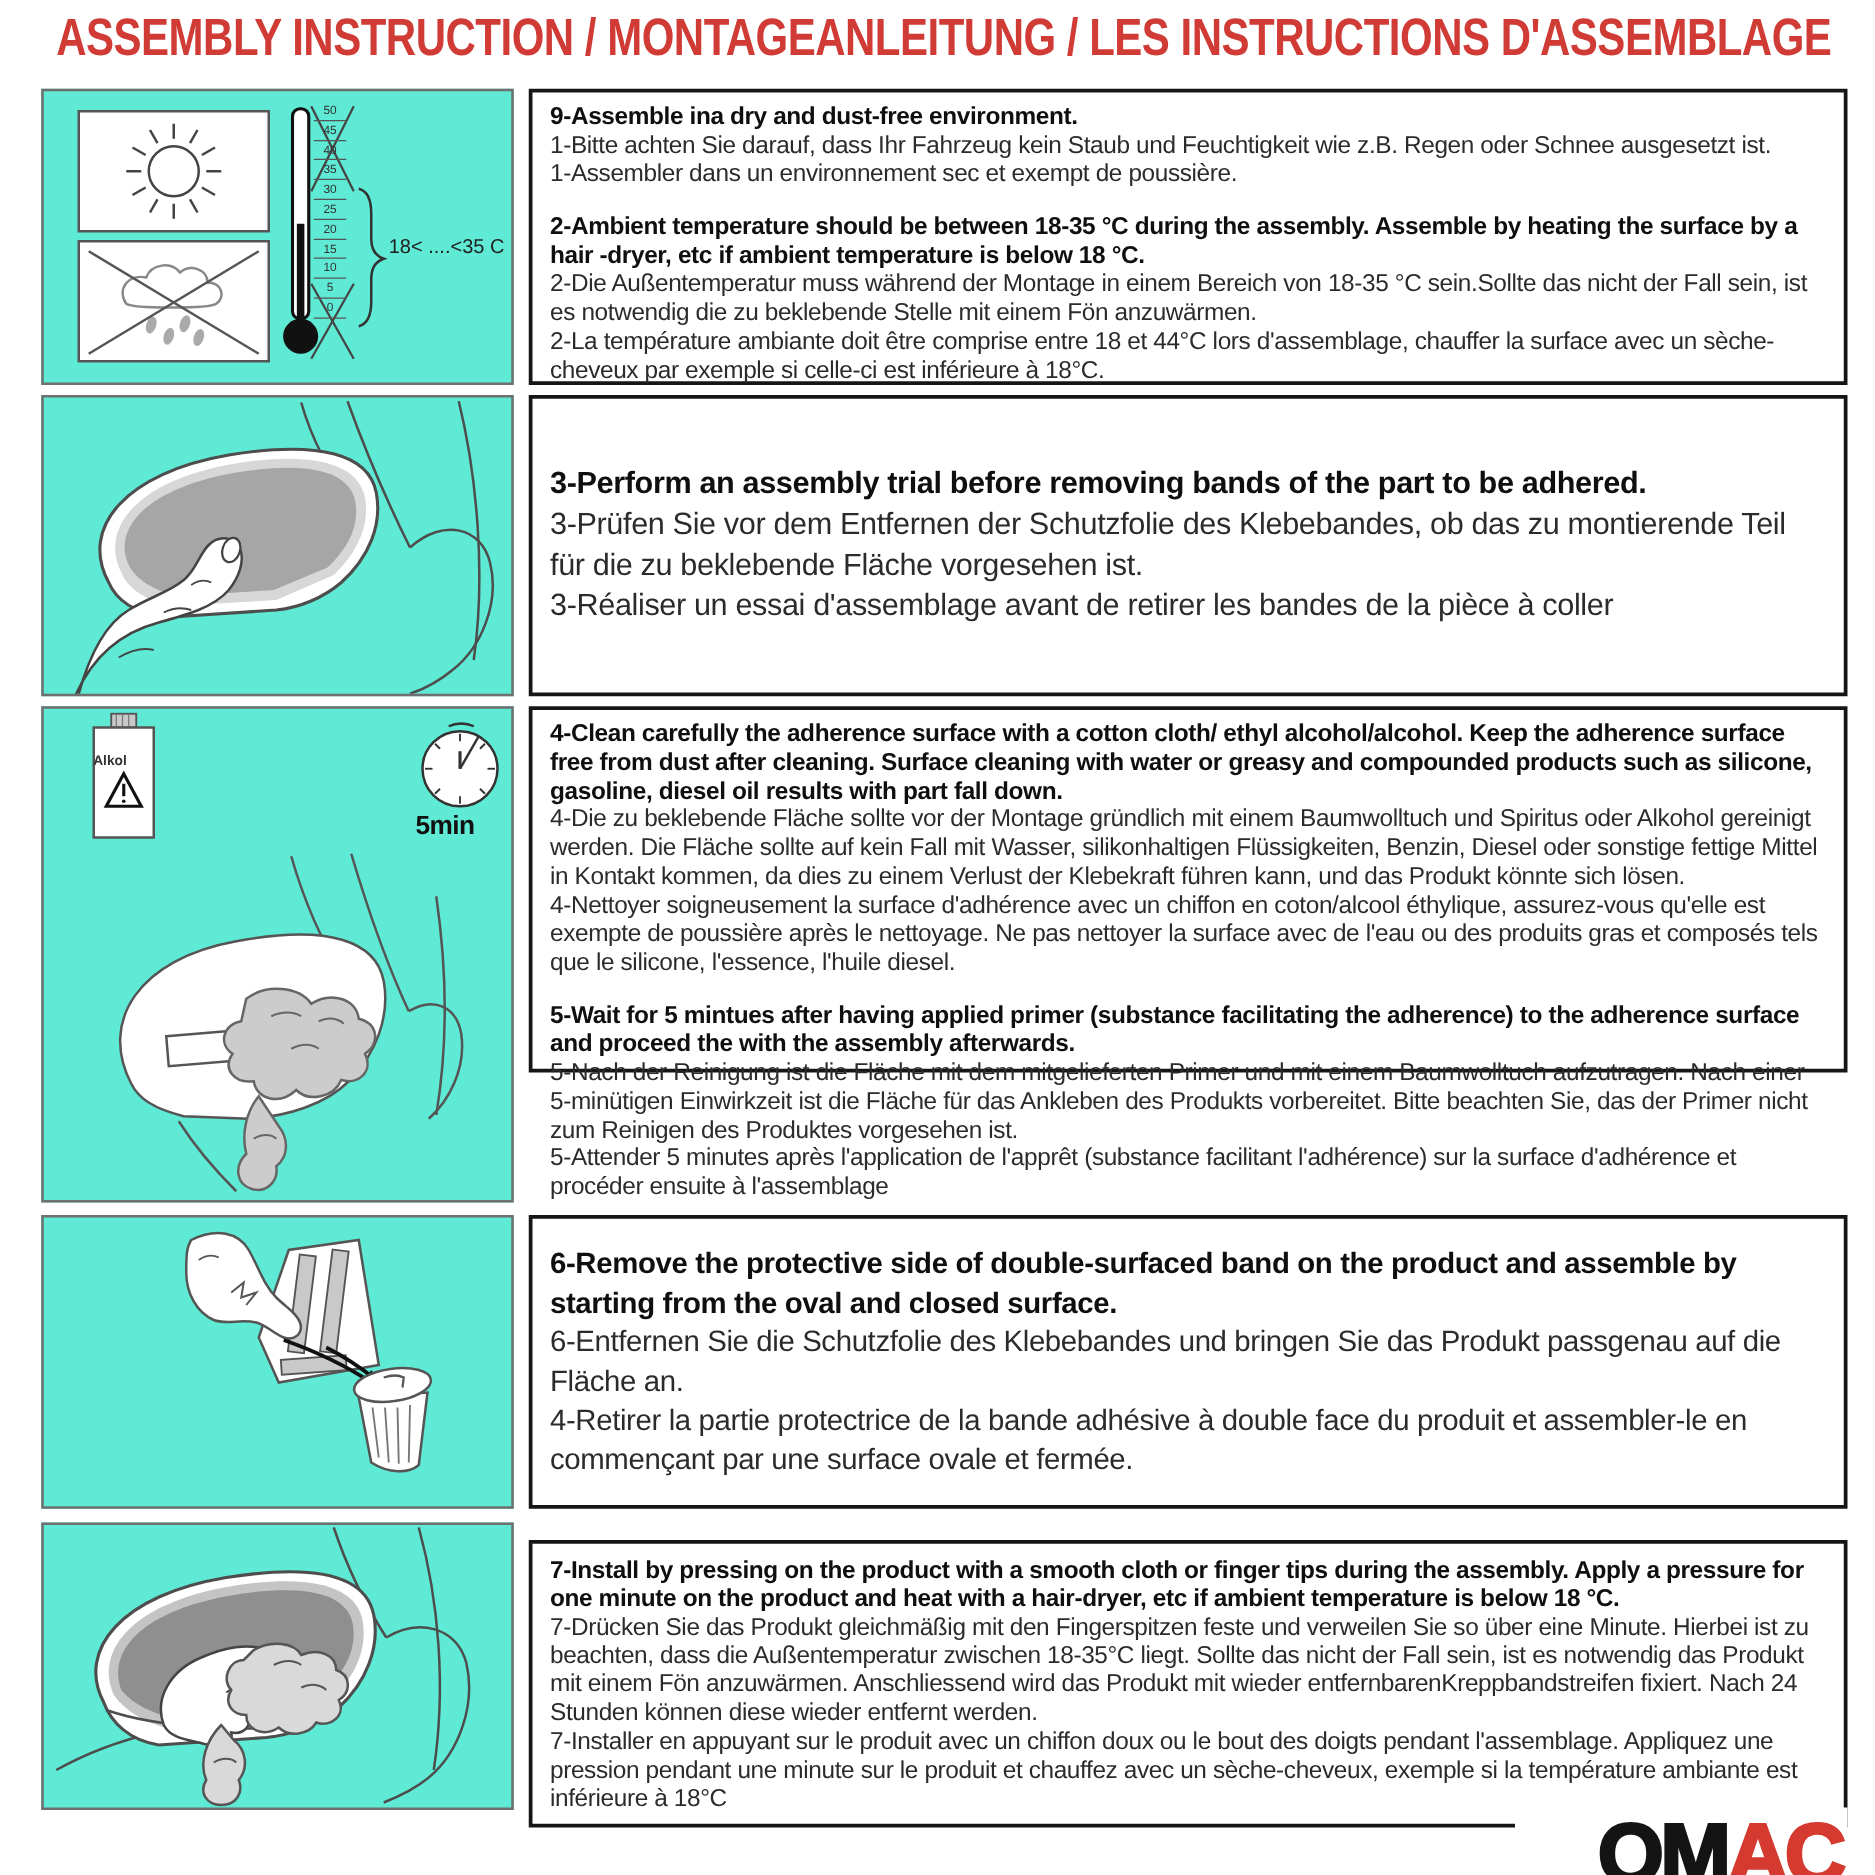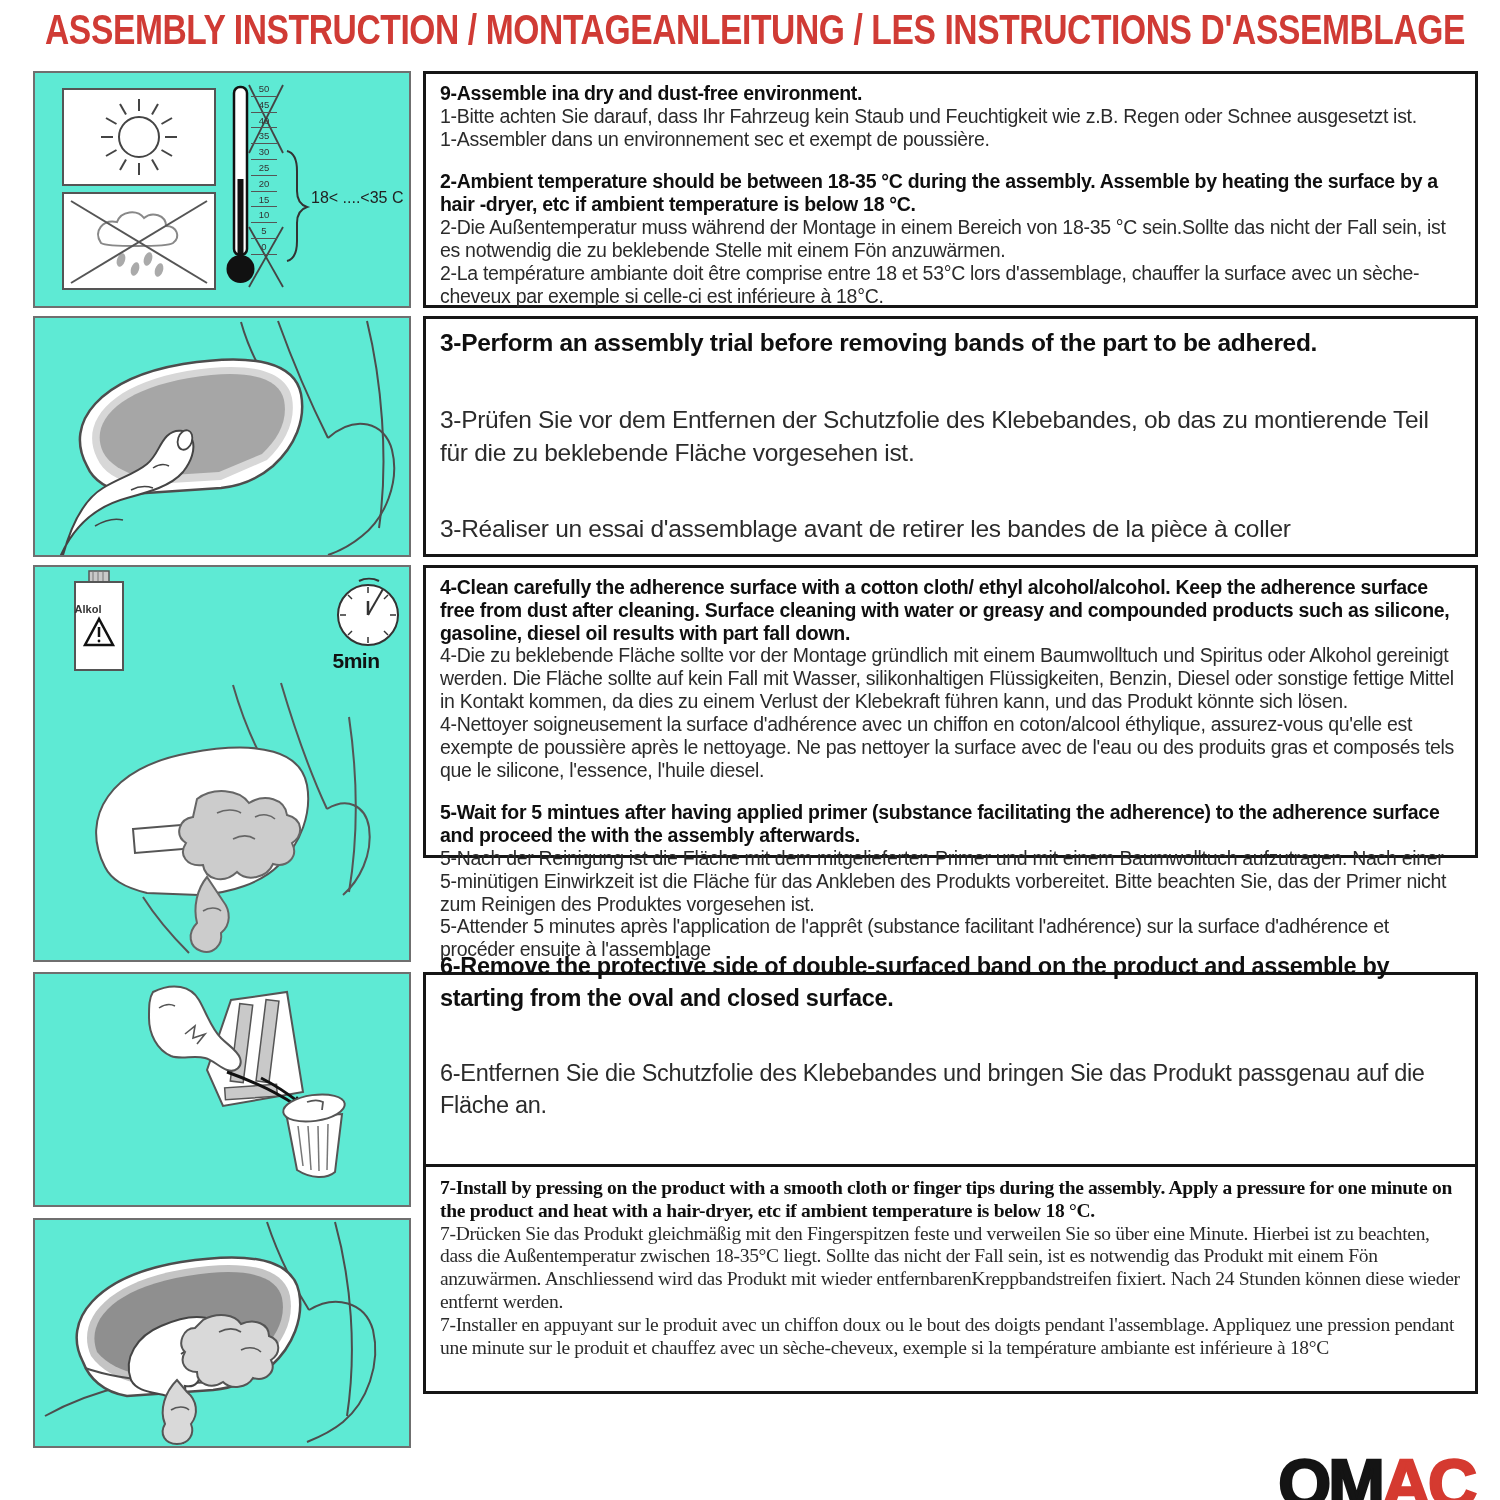--- a/index.html
+++ b/index.html
@@ -19,21 +19,21 @@
     transform:scaleX(0.80);transform-origin:left center;
   }
   .illus{
     position:absolute;left:33px;width:378px;box-sizing:border-box;
     border:2px solid #6f6f6f;background:#5eead4;
   }
   .textbox{
     position:absolute;left:423px;width:1055px;box-sizing:border-box;
     border:3px solid #161616;background:#fff;padding:8px 14px;
   }
-  .textbox.vcenter{display:flex;flex-direction:column;justify-content:center;gap:44px;}
+  .textbox.vcenter{display:flex;flex-direction:column;justify-content:center;}
   .para{margin:0;color:#2b2b2b;letter-spacing:-0.3px;}
   .para.bold{font-weight:700;color:#0f0f0f;}
   .para.spacer{height:20px;}
   .t-sm .para{font-size:19.5px;line-height:1.17;}
   .t-md .para{font-size:23.5px;line-height:1.34;}
   .t-lg .para{font-size:24.5px;line-height:1.33;}
   
   .tscale{position:absolute;left:216px;top:8px;width:26px;}
   .tscale-num{
     display:block;height:15.8px;line-height:15px;font-size:9.5px;color:#333;
@@ -132,21 +132,21 @@
     <span class="temp-label">18&lt; ....&lt;35 C</span>
   </div>
   <div class="textbox t-sm" style="top:71px;height:237px;">
 
   <p class="para bold">9-Assemble ina dry and dust-free environment.</p>
       <p class="para regular">1-Bitte achten Sie darauf, dass Ihr Fahrzeug kein Staub und Feuchtigkeit wie z.B. Regen oder Schnee ausgesetzt ist.</p>
       <p class="para regular">1-Assembler dans un environnement sec et exempt de poussière.</p>
       <p class="para spacer"></p>
       <p class="para bold">2-Ambient temperature should be between 18-35 °C  during the assembly. Assemble by heating the surface by a hair -dryer, etc if ambient temperature is below 18 °C.</p>
       <p class="para regular">2-Die Außentemperatur muss während der Montage in einem Bereich von 18-35 °C  sein.Sollte das nicht der Fall sein, ist es notwendig die zu beklebende Stelle mit einem Fön anzuwärmen.</p>
-      <p class="para regular">2-La température ambiante doit être comprise entre 18 et 53°C lors d'assemblage, chauffer la surface avec un sèche-cheveux par exemple si celle-ci est inférieure à 18°C.</p>
+      <p class="para regular">2-La température ambiante doit être comprise entre 18 et 44°C lors d'assemblage, chauffer la surface avec un sèche-cheveux par exemple si celle-ci est inférieure à 18°C.</p>
     </div>
 
   <div class="illus" style="top:316px;height:241px;">
     <svg viewBox="0 0 374 237" width="374" height="237">
       <g fill="none" stroke="#4d4d4d" stroke-width="2">
         <path d="M206,4 C216,40 236,72 254,96"></path>
         <path d="M243,3 C260,50 278,90 293,120"></path>
         <path d="M293,120 C320,96 350,104 357,132 C365,164 350,200 327,218 C315,228 302,234 293,237"></path>
         <path d="M332,3 C346,60 354,140 344,210"></path>
       </g>
@@ -293,21 +293,21 @@
       </g>
       <g>
         <path d="M168,100 C182,92 200,94 206,104 C220,98 234,104 234,116 C246,120 246,134 236,140 C242,152 230,162 218,158 C212,168 196,170 188,162 C176,170 162,164 162,152 C150,152 144,142 150,132 C142,124 148,108 160,108 Z" fill="#d9d9d9" stroke="#555" stroke-width="2"></path>
         <path d="M142,160 C130,172 124,190 130,204 C124,214 130,224 142,224 C154,224 160,214 156,204 C164,194 162,180 152,172 Z" fill="#d9d9d9" stroke="#555" stroke-width="2"></path>
         <path d="M184,112 C192,108 200,108 206,112" fill="none" stroke="#555" stroke-width="1.6"></path>
         <path d="M206,130 C214,126 222,128 226,132" fill="none" stroke="#555" stroke-width="1.6"></path>
         <path d="M136,190 C142,186 150,186 154,190" fill="none" stroke="#555" stroke-width="1.6"></path>
       </g>
     </svg>
   </div>
-  <div class="textbox t-sm" style="top:1164px;height:230px;padding-top:10px;font-family:Liberation Serif, serif;">
+  <div class="textbox t-sm" style="top:1232px;height:230px;padding-top:10px;">
 
   <p class="para bold">7-Install by pressing on the product with a smooth cloth or finger tips during the assembly. Apply a pressure for one minute on the product and heat with a hair-dryer, etc if ambient temperature is below 18 °C.</p>
       <p class="para regular">7-Drücken Sie das Produkt gleichmäßig mit den Fingerspitzen feste und verweilen Sie so über eine Minute. Hierbei ist zu beachten, dass die Außentemperatur zwischen 18-35°C liegt. Sollte das nicht der Fall sein, ist es notwendig das Produkt mit einem Fön anzuwärmen. Anschliessend wird das Produkt mit wieder entfernbarenKreppbandstreifen fixiert. Nach 24 Stunden können diese wieder entfernt werden.</p>
       <p class="para regular">7-Installer en appuyant sur le produit avec un chiffon doux ou le bout des doigts pendant l'assemblage. Appliquez une pression pendant une minute sur le produit et chauffez avec un sèche-cheveux, exemple si la température ambiante est inférieure à 18°C</p>
     </div>
 
   <div class="logo">
     <span class="lg-black">OM</span>
       <span class="lg-red">AC</span>
   </div>

